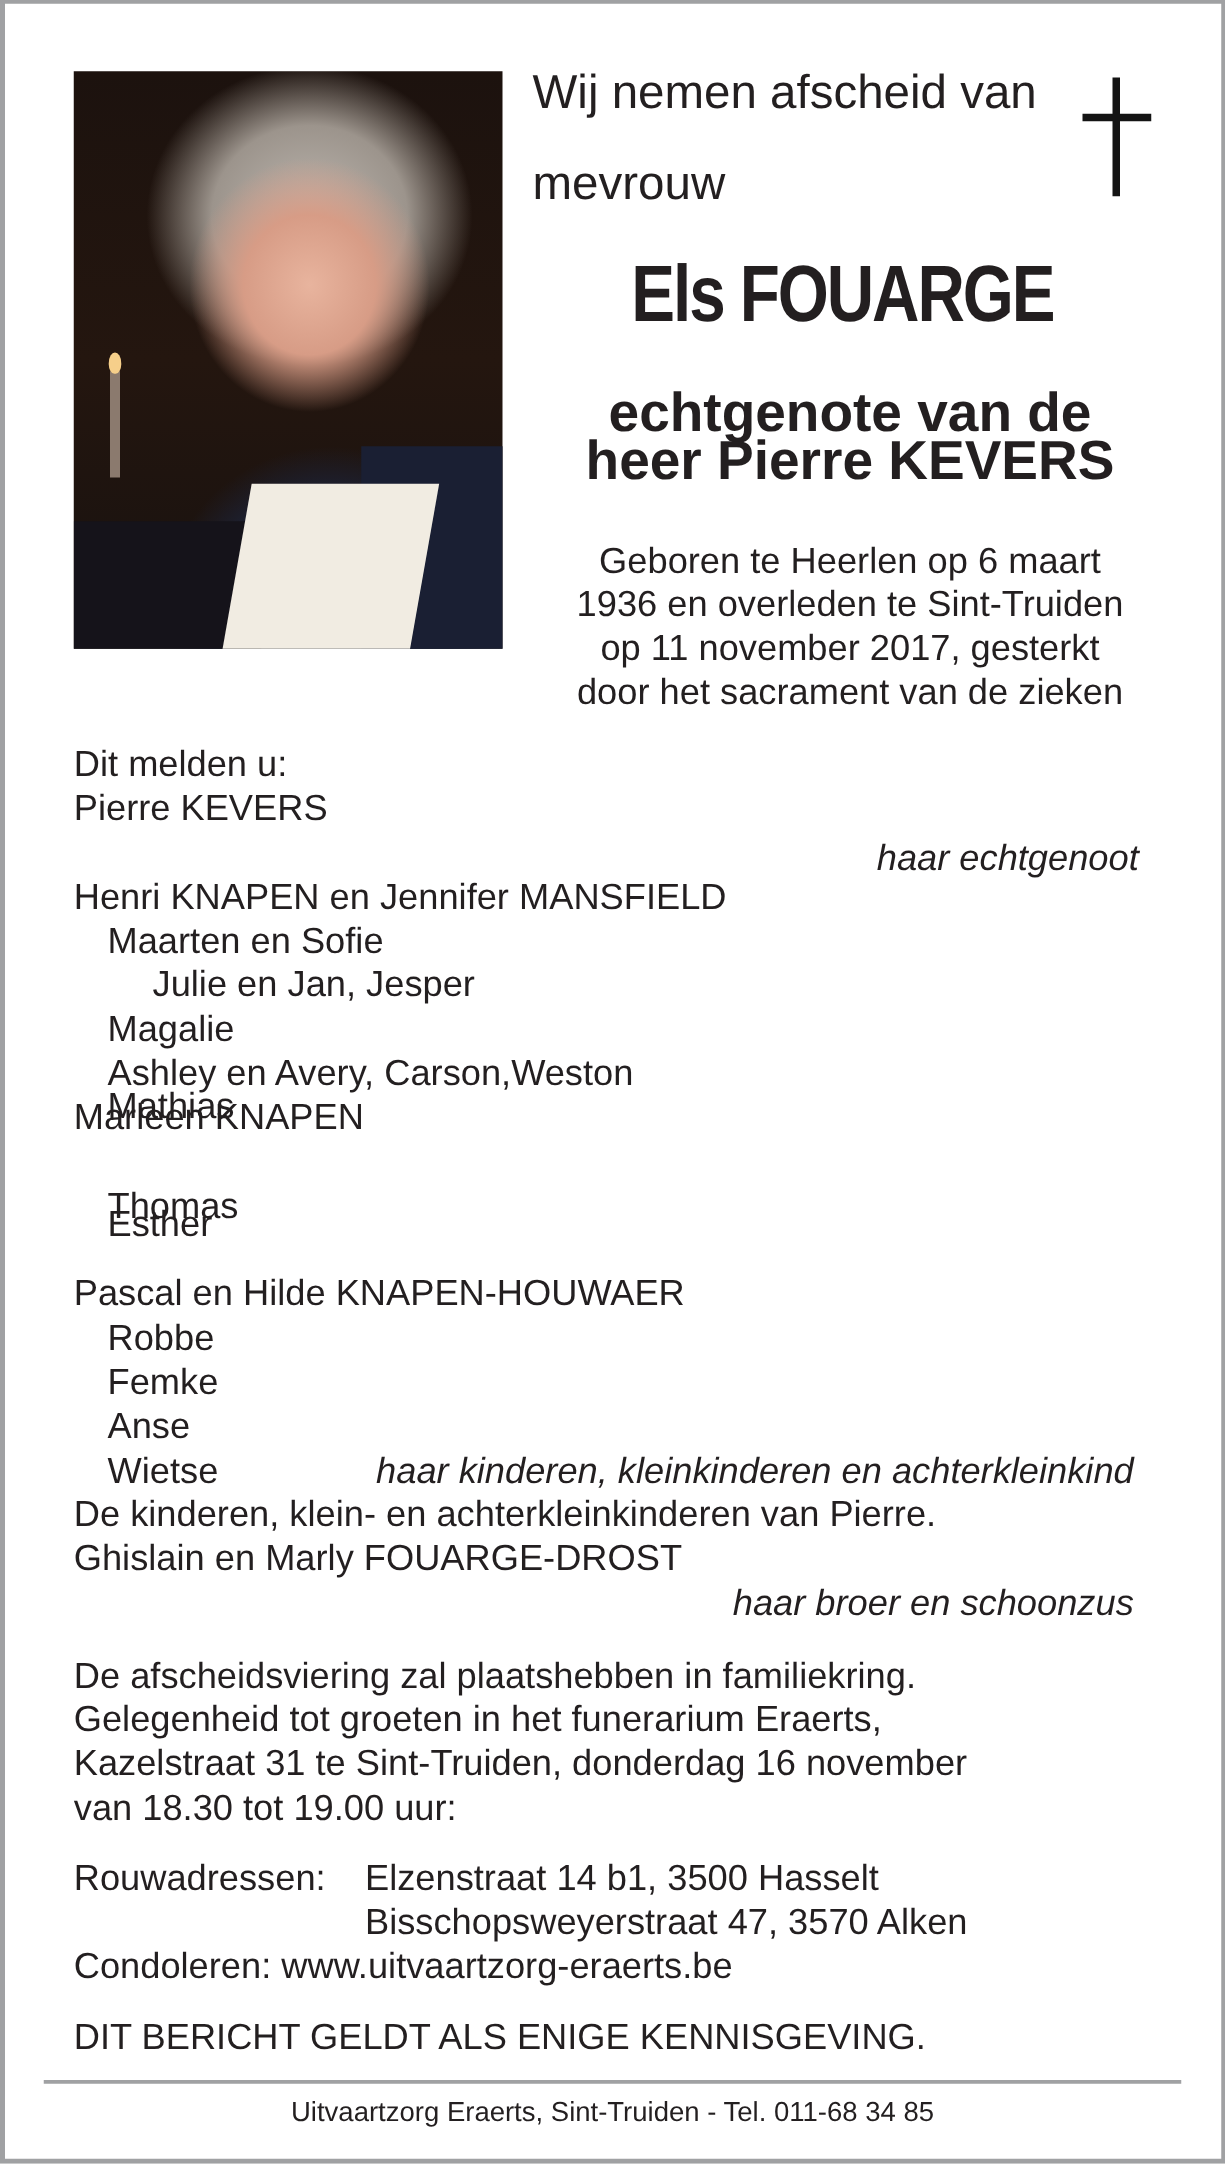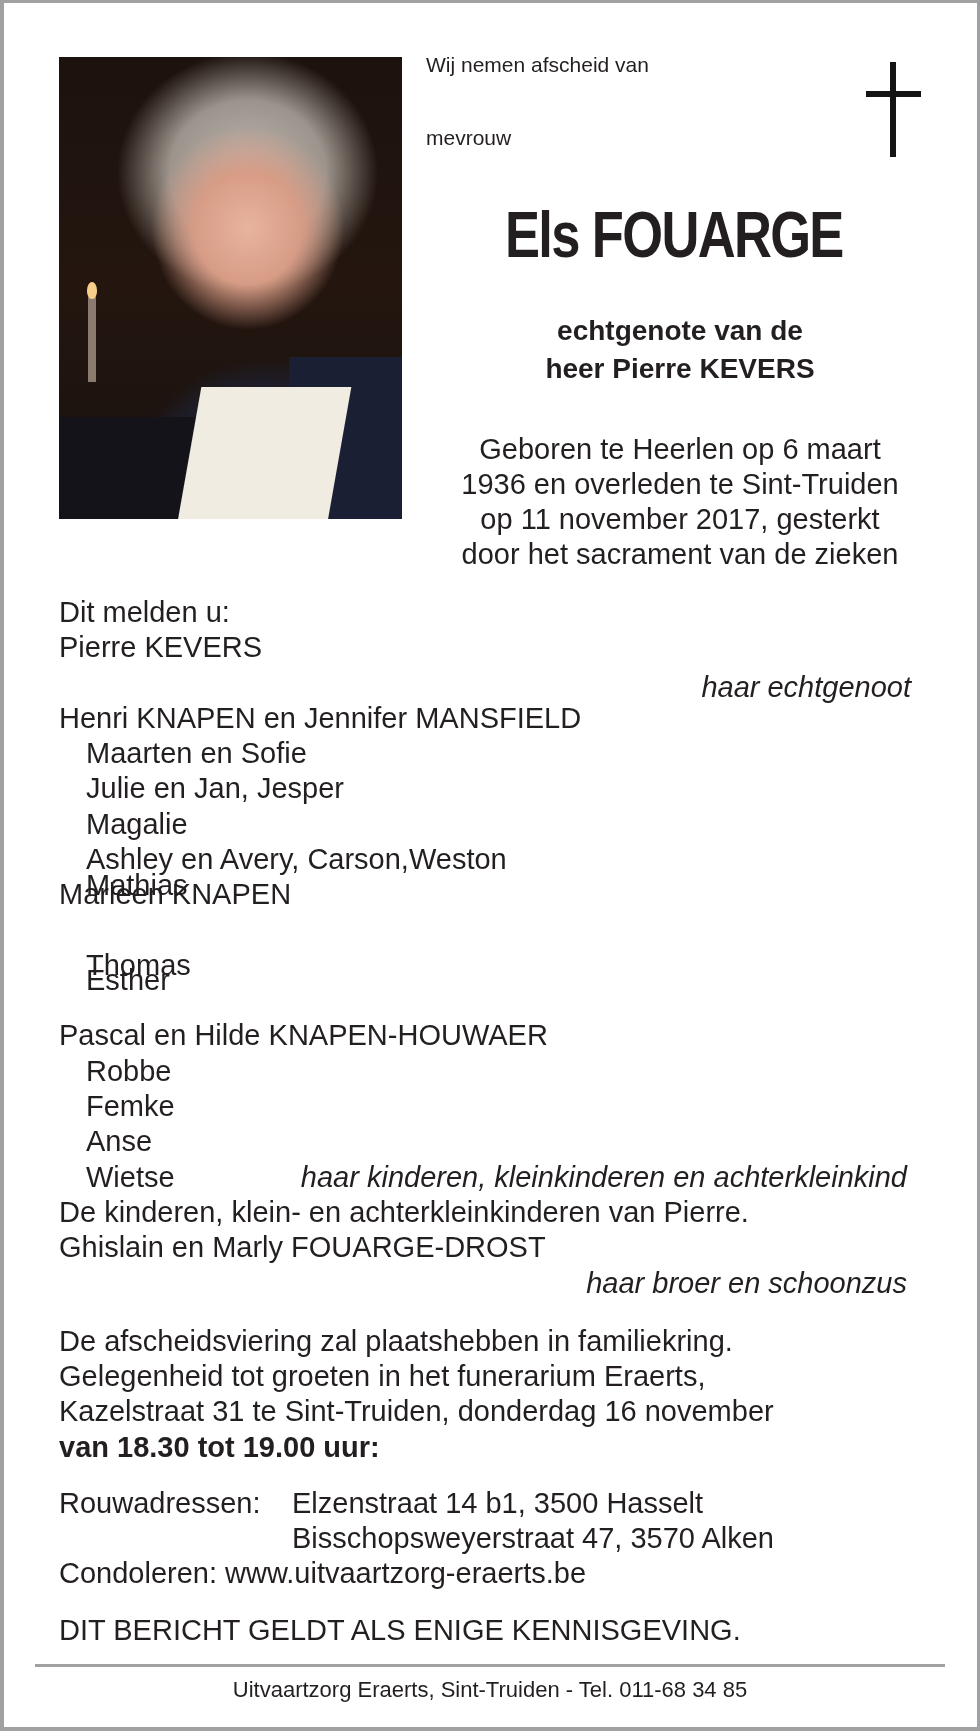--- a/index.html
+++ b/index.html
@@ -20,24 +20,24 @@
     .photo .candle { position: absolute; left: 29px; top: 240px; width: 8px; height: 85px; background: #8b7a6e; }
     .photo .flame { position: absolute; left: 28px; top: 225px; width: 10px; height: 17px; border-radius: 50% 50% 45% 45%;
                     background: #f6cf8a; }
     .photo .jacket { position: absolute; left: 230px; top: 300px; width: 140px; height: 170px; background: #1a1f33; }
     .photo .jacket-left { position: absolute; left: 0px; top: 360px; width: 150px; height: 110px; background: #15131a; }
 
     
     .cross-v { position: absolute; left: 890px; top: 62px; width: 6px; height: 95px; background: #141414; }
     .cross-h { position: absolute; left: 866px; top: 91px; width: 55px; height: 6px; background: #141414; }
 
-    .intro { font-size: 21px; left: 426px; }
+    .intro { font-size: 38px; left: 426px; }
     .name { left: 505px; top: 198px; font-size: 64px; font-weight: bold; letter-spacing: -2px;
             transform: scaleX(0.82); transform-origin: left top; color: #231f20; }
-    .spouse { position: absolute; left: 420px; width: 520px; text-align: center; font-size: 28px; font-weight: bold; line-height: 38px; top: 312px; }
+    .spouse { position: absolute; left: 420px; width: 520px; text-align: center; font-size: 44px; font-weight: bold; line-height: 38px; top: 312px; }
     .bio { position: absolute; left: 420px; width: 520px; text-align: center; font-size: 29px; line-height: 35px; top: 432px; }
     .line { position: absolute; left: 59px; white-space: nowrap; font-size: 29px; }
     .indent { left: 86px; }
     .right { position: absolute; white-space: nowrap; font-size: 29px; font-style: italic; }
 
     .addr-col { left: 292px; }
 
     .rule { position: absolute; left: 35px; top: 1664px; width: 910px; height: 3px; background: #a0a1a3; }
     .footer { position: absolute; left: 0; width: 980px; top: 1677px; text-align: center; font-size: 22px; }
   </style>
@@ -73,42 +73,42 @@
   <div>op 11 november 2017, gesterkt</div>
   <div>door het sacrament van de zieken</div>
 </div>
 
 <div class="line" style="top:596px;">Dit melden u:</div>
 <div class="line" style="top:631px;">Pierre KEVERS</div>
 <div class="right" style="top:631px; right:69px;margin-top:40px;">haar echtgenoot</div>
 
 <div class="line" style="top:702px;">Henri KNAPEN en Jennifer MANSFIELD</div>
 <div class="line indent" style="top:737px;">Maarten en Sofie</div>
-<div class="line indent" style="top:772px;">Julie en Jan, Jesper</div>
+<div class="line indent" style="top:772px;margin-left:36px;">Julie en Jan, Jesper</div>
 <div class="line indent" style="top:808px;">Magalie</div>
 <div class="line indent" style="top:843px;">Ashley en Avery, Carson,Weston</div>
 <div class="line" style="top:878px;">Marleen KNAPEN</div>
 <div class="line indent" style="top:869px;">Mathias</div>
 <div class="line indent" style="top:949px;">Thomas</div>
 <div class="line indent" style="top:964px;">Esther</div>
 <div class="line" style="top:1019px;">Pascal en Hilde KNAPEN-HOUWAER</div>
 <div class="line indent" style="top:1055px;">Robbe</div>
 <div class="line indent" style="top:1090px;">Femke</div>
 <div class="line indent" style="top:1125px;">Anse</div>
 <div class="line indent" style="top:1161px;">Wietse</div>
 <div class="right" style="top:1161px; right:73px;">haar kinderen, kleinkinderen en achterkleinkind</div>
 
 <div class="line" style="top:1196px;">De kinderen, klein- en achterkleinkinderen van Pierre.</div>
 <div class="line" style="top:1231px;">Ghislain en Marly FOUARGE-DROST</div>
 <div class="right" style="top:1267px; right:73px;margin-left:28px;">haar broer en schoonzus</div>
 
 <div class="line" style="top:1325px;">De afscheidsviering zal plaatshebben in familiekring.</div>
 <div class="line" style="top:1360px;">Gelegenheid tot groeten in het funerarium Eraerts,</div>
 <div class="line" style="top:1395px;">Kazelstraat 31 te Sint-Truiden, donderdag 16 november</div>
-<div class="line" style="top:1431px;font-weight:bold;">van 18.30 tot 19.00 uur:</div>
+<div class="line" style="top:1431px;">van 18.30 tot 19.00 uur:</div>
 
 <div class="line" style="top:1487px;">Rouwadressen:</div>
 <div class="line addr-col" style="top:1487px;">Elzenstraat 14 b1, 3500 Hasselt</div>
 <div class="line addr-col" style="top:1522px;">Bisschopsweyerstraat 47, 3570 Alken</div>
 <div class="line" style="top:1557px;">
   <span>Condoleren:</span>
   <span>www.uitvaartzorg-eraerts.be</span>
 </div>
 
 <div class="line" style="top:1614px;">DIT BERICHT GELDT ALS ENIGE KENNISGEVING.</div>

